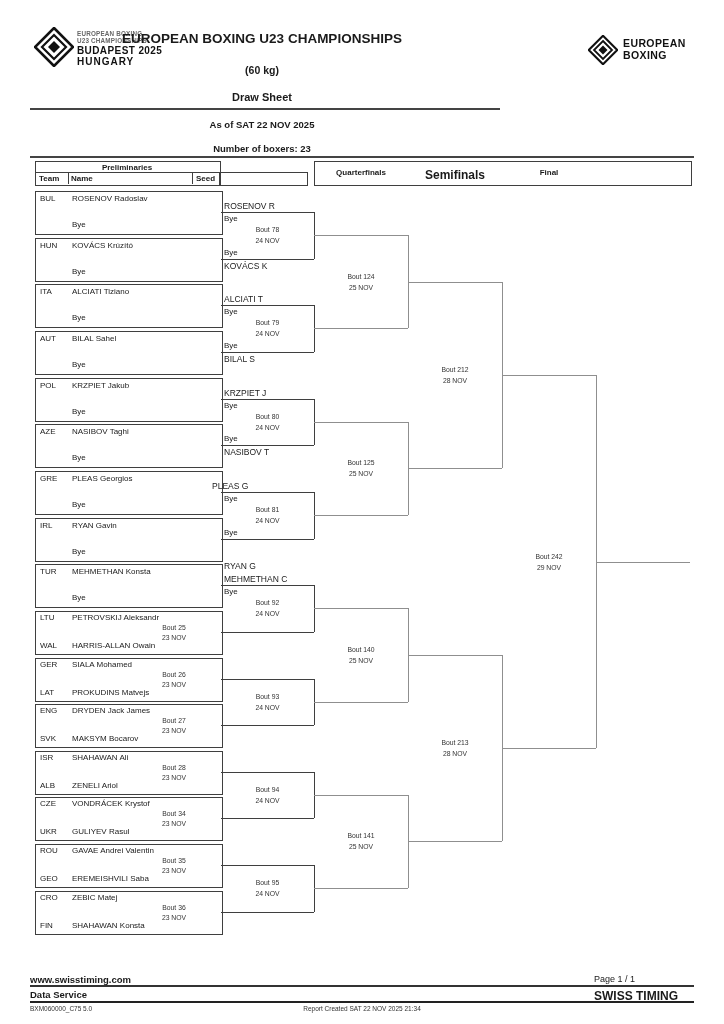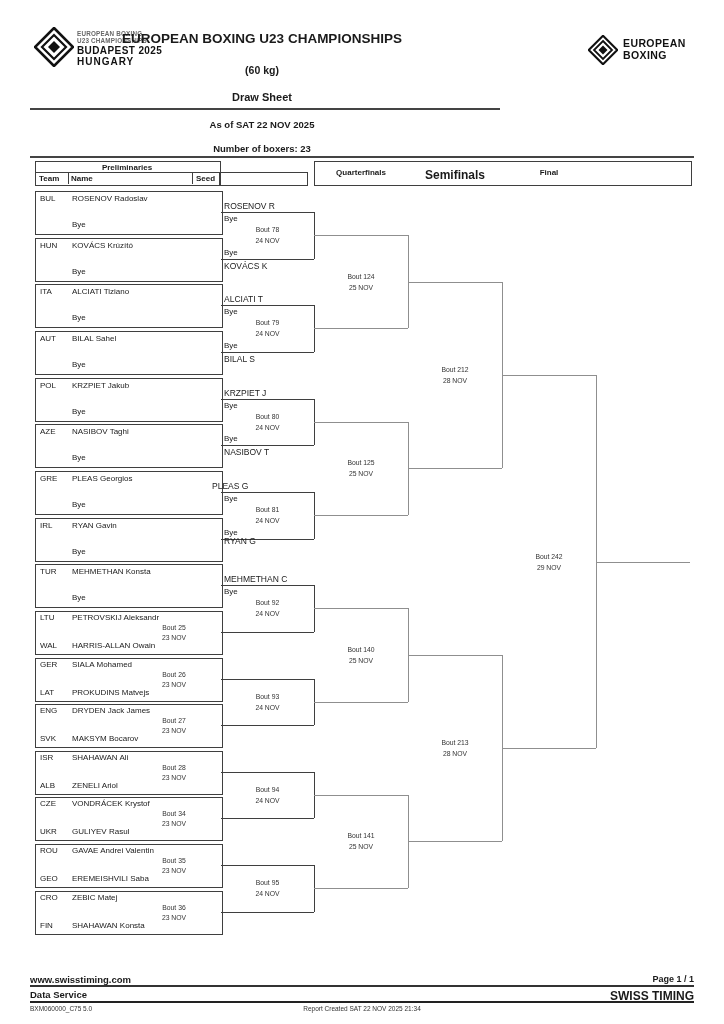--- a/index.html
+++ b/index.html
@@ -8,21 +8,21 @@
   .abs{position:absolute;white-space:nowrap;}
   .box{position:absolute;border:1px solid #3f3f3f;}
   .hl{position:absolute;height:1px;background:#3f3f3f;}
   .vl{position:absolute;width:1px;background:#3f3f3f;}
   .ghl{position:absolute;height:1px;background:#8f8f8f;}
   .gvl{position:absolute;width:1px;background:#8f8f8f;}
   .t8{font-size:8px;}
   .t85{font-size:8.5px;}
   .b{font-weight:bold;text-align:center;}
   .ctr{text-align:center;}
-  .rt{text-align:right;font-weight:bold;}
+  .rt{text-align:left;}
   .bout{position:absolute;font-size:6.8px;color:#333;line-height:10.5px;text-align:center;white-space:nowrap;}
   .boutp{line-height:9.5px;}
   .rule{position:absolute;background:#444;}
   .logogray{font-size:6.3px;font-weight:bold;color:#666;letter-spacing:.2px;}
   .logoblk{font-size:10px;font-weight:800;color:#111;letter-spacing:.4px;}
 </style>
 </head>
 <body>
 
 <div id="page">
@@ -228,21 +228,21 @@
   <div class="hl" style="left:221px;top:492px;width:93px"></div>
   <div class="hl" style="left:221px;top:539px;width:93px"></div>
   <div class="vl" style="left:314px;top:492px;height:47px"></div>
   <div class="abs t85" style="left:212px;top:481px">PLEAS G</div>
   <div class="abs t8" style="left:224px;top:494px">Bye</div>
   <div class="bout" style="left:221px;top:505px;width:93px">
     <div>Bout 81</div>
     <div>24 NOV</div>
   </div>
   <div class="abs t8" style="left:224px;top:528px">Bye</div>
-  <div class="abs t85" style="left:224px;top:536px">RYAN G</div>
+  <div class="abs t85" style="left:224px;top:561px">RYAN G</div>
   <div class="ghl" style="left:314px;top:515px;width:94px"></div>
 
   <div class="hl" style="left:221px;top:585px;width:93px"></div>
   <div class="hl" style="left:221px;top:632px;width:93px"></div>
   <div class="vl" style="left:314px;top:585px;height:47px"></div>
   <div class="abs t85" style="left:224px;top:574px">MEHMETHAN C</div>
   <div class="abs t8" style="left:224px;top:587px">Bye</div>
   <div class="bout" style="left:221px;top:598px;width:93px">
     <div>Bout 92</div>
     <div>24 NOV</div>

